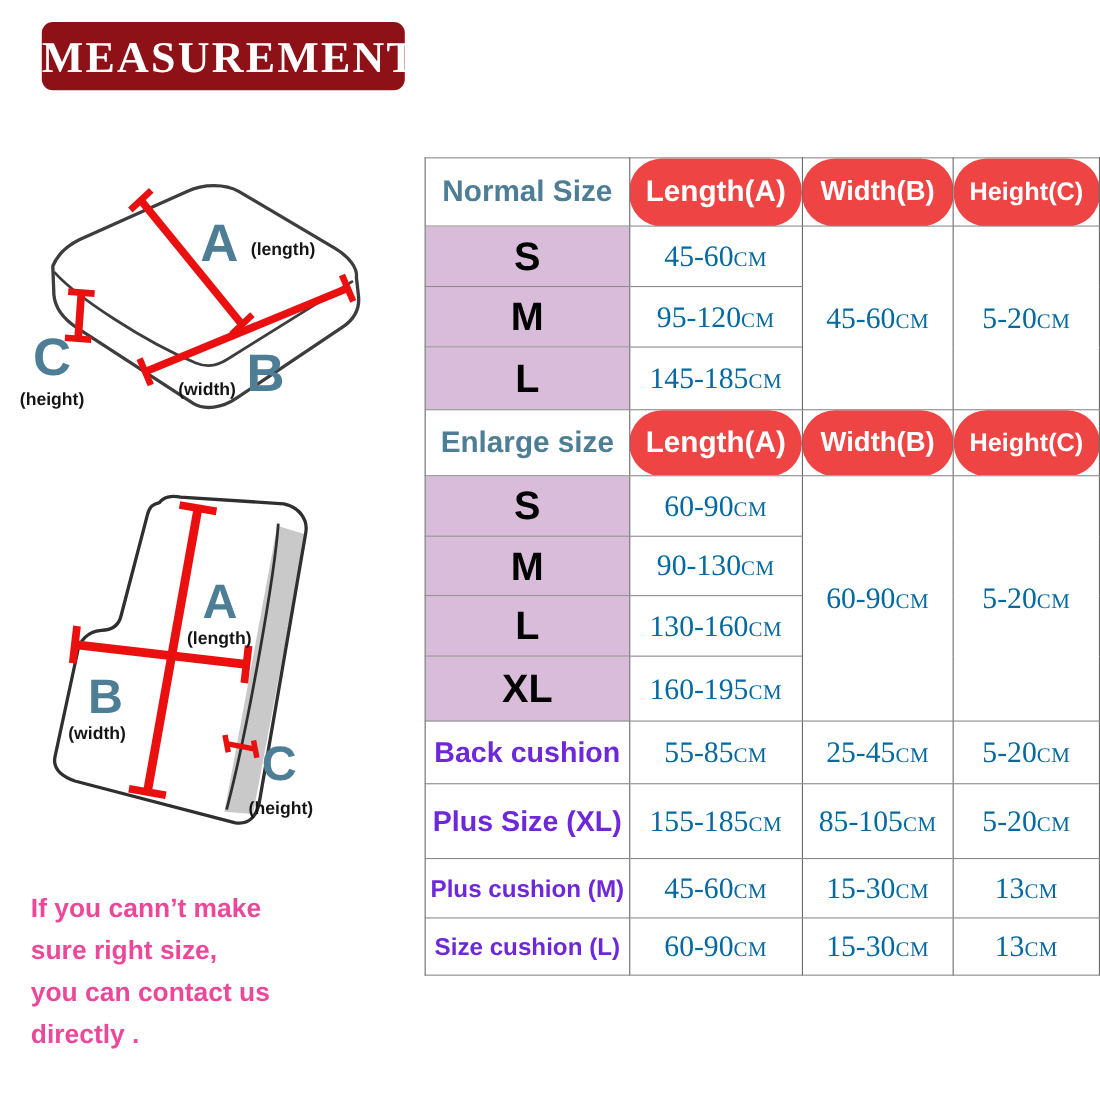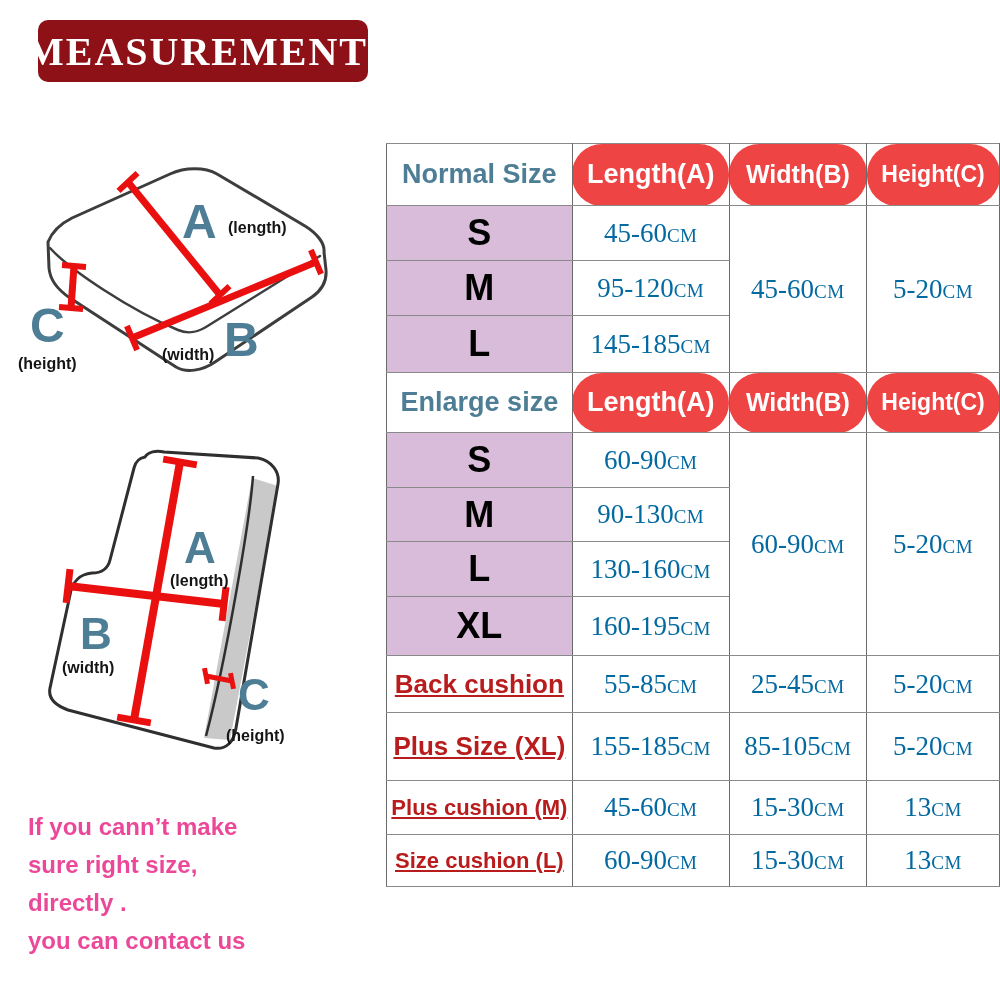--- a/index.html
+++ b/index.html
@@ -1,21 +1,21 @@
 <!DOCTYPE html>
 <html><head>
 <meta charset="utf-8">
 <style>
   html,body{margin:0;padding:0;background:#ffffff;}
   body{width:1000px;height:1000px;position:relative;overflow:hidden;
        font-family:"Liberation Sans",sans-serif;-webkit-font-smoothing:antialiased;}
 
   
   .title-box{position:absolute;left:38px;top:20px;width:330px;height:62px;
-             background:#8e1118;border-radius:10px;display:flex;align-items:center;justify-content:flex-end;}
+             background:#8e1118;border-radius:10px;display:flex;align-items:center;justify-content:flex-start;}
   .title-box span{font-family:"Liberation Serif",serif;font-weight:700;color:#ffffff;
                   font-size:40px;letter-spacing:2px;}
 
   
   .diagram{position:absolute;}
   #diagram-seat{left:10px;top:140px;width:340px;height:260px;}
   #diagram-back{left:30px;top:430px;width:330px;height:345px;}
   .diagram svg{position:absolute;left:0;top:0;}
   .dlabel{position:absolute;white-space:nowrap;}
   .big-letter{font-weight:700;color:#4d7e96;font-size:48px;line-height:1;}
@@ -32,21 +32,21 @@
       text-align:center;vertical-align:middle;padding:0;overflow:hidden;}
   th.section{background:#ffffff;color:#4d7e96;font-size:27px;font-weight:700;}
   th.dark{background:#ef4444;color:#ffffff;font-weight:700;border-radius:30px;}
   th.dark.c-length{font-size:27px;}
   th.dark.c-width{font-size:25px;}
   th.dark.c-height{font-size:23px;}
   th.dark + th.dark{border-left:1px solid #22c55e;}
   td.size{background:#d9bcd9;color:#000000;font-size:36px;font-weight:700;}
   td.val{background:#ffffff;color:#0369a1;font-family:"Liberation Serif",serif;font-size:27px;}
   td.val .unit{font-size:19px;letter-spacing:0.5px;}
-  td.rowlabel{background:#ffffff;color:#b91c1c;font-weight:700;font-size:26px;text-decoration:underline;}
+  td.rowlabel{background:#ffffff;color:#6d28d9;font-weight:700;font-size:26px;}
   td.rowlabel.small{font-size:22px;}
 </style>
 </head>
 <body>
 
 <div class="title-box">
   <span>MEASUREMENT</span>
 </div>
 
 <div class="diagram" id="diagram-seat">
@@ -204,15 +204,15 @@
       <td class="val"><span>60-90</span><span class="unit">CM</span></td>
       <td class="val"><span>15-30</span><span class="unit">CM</span></td>
       <td class="val"><span>13</span><span class="unit">CM</span></td>
     </tr>
   </tbody>
 </table>
 
 <div class="note">
   <div>If you cann’t make</div>
   <div>sure right size,</div>
+  <div>you can contact us</div>
   <div>directly .</div>
-  <div>you can contact us</div>
 </div>
 
 </body></html>

